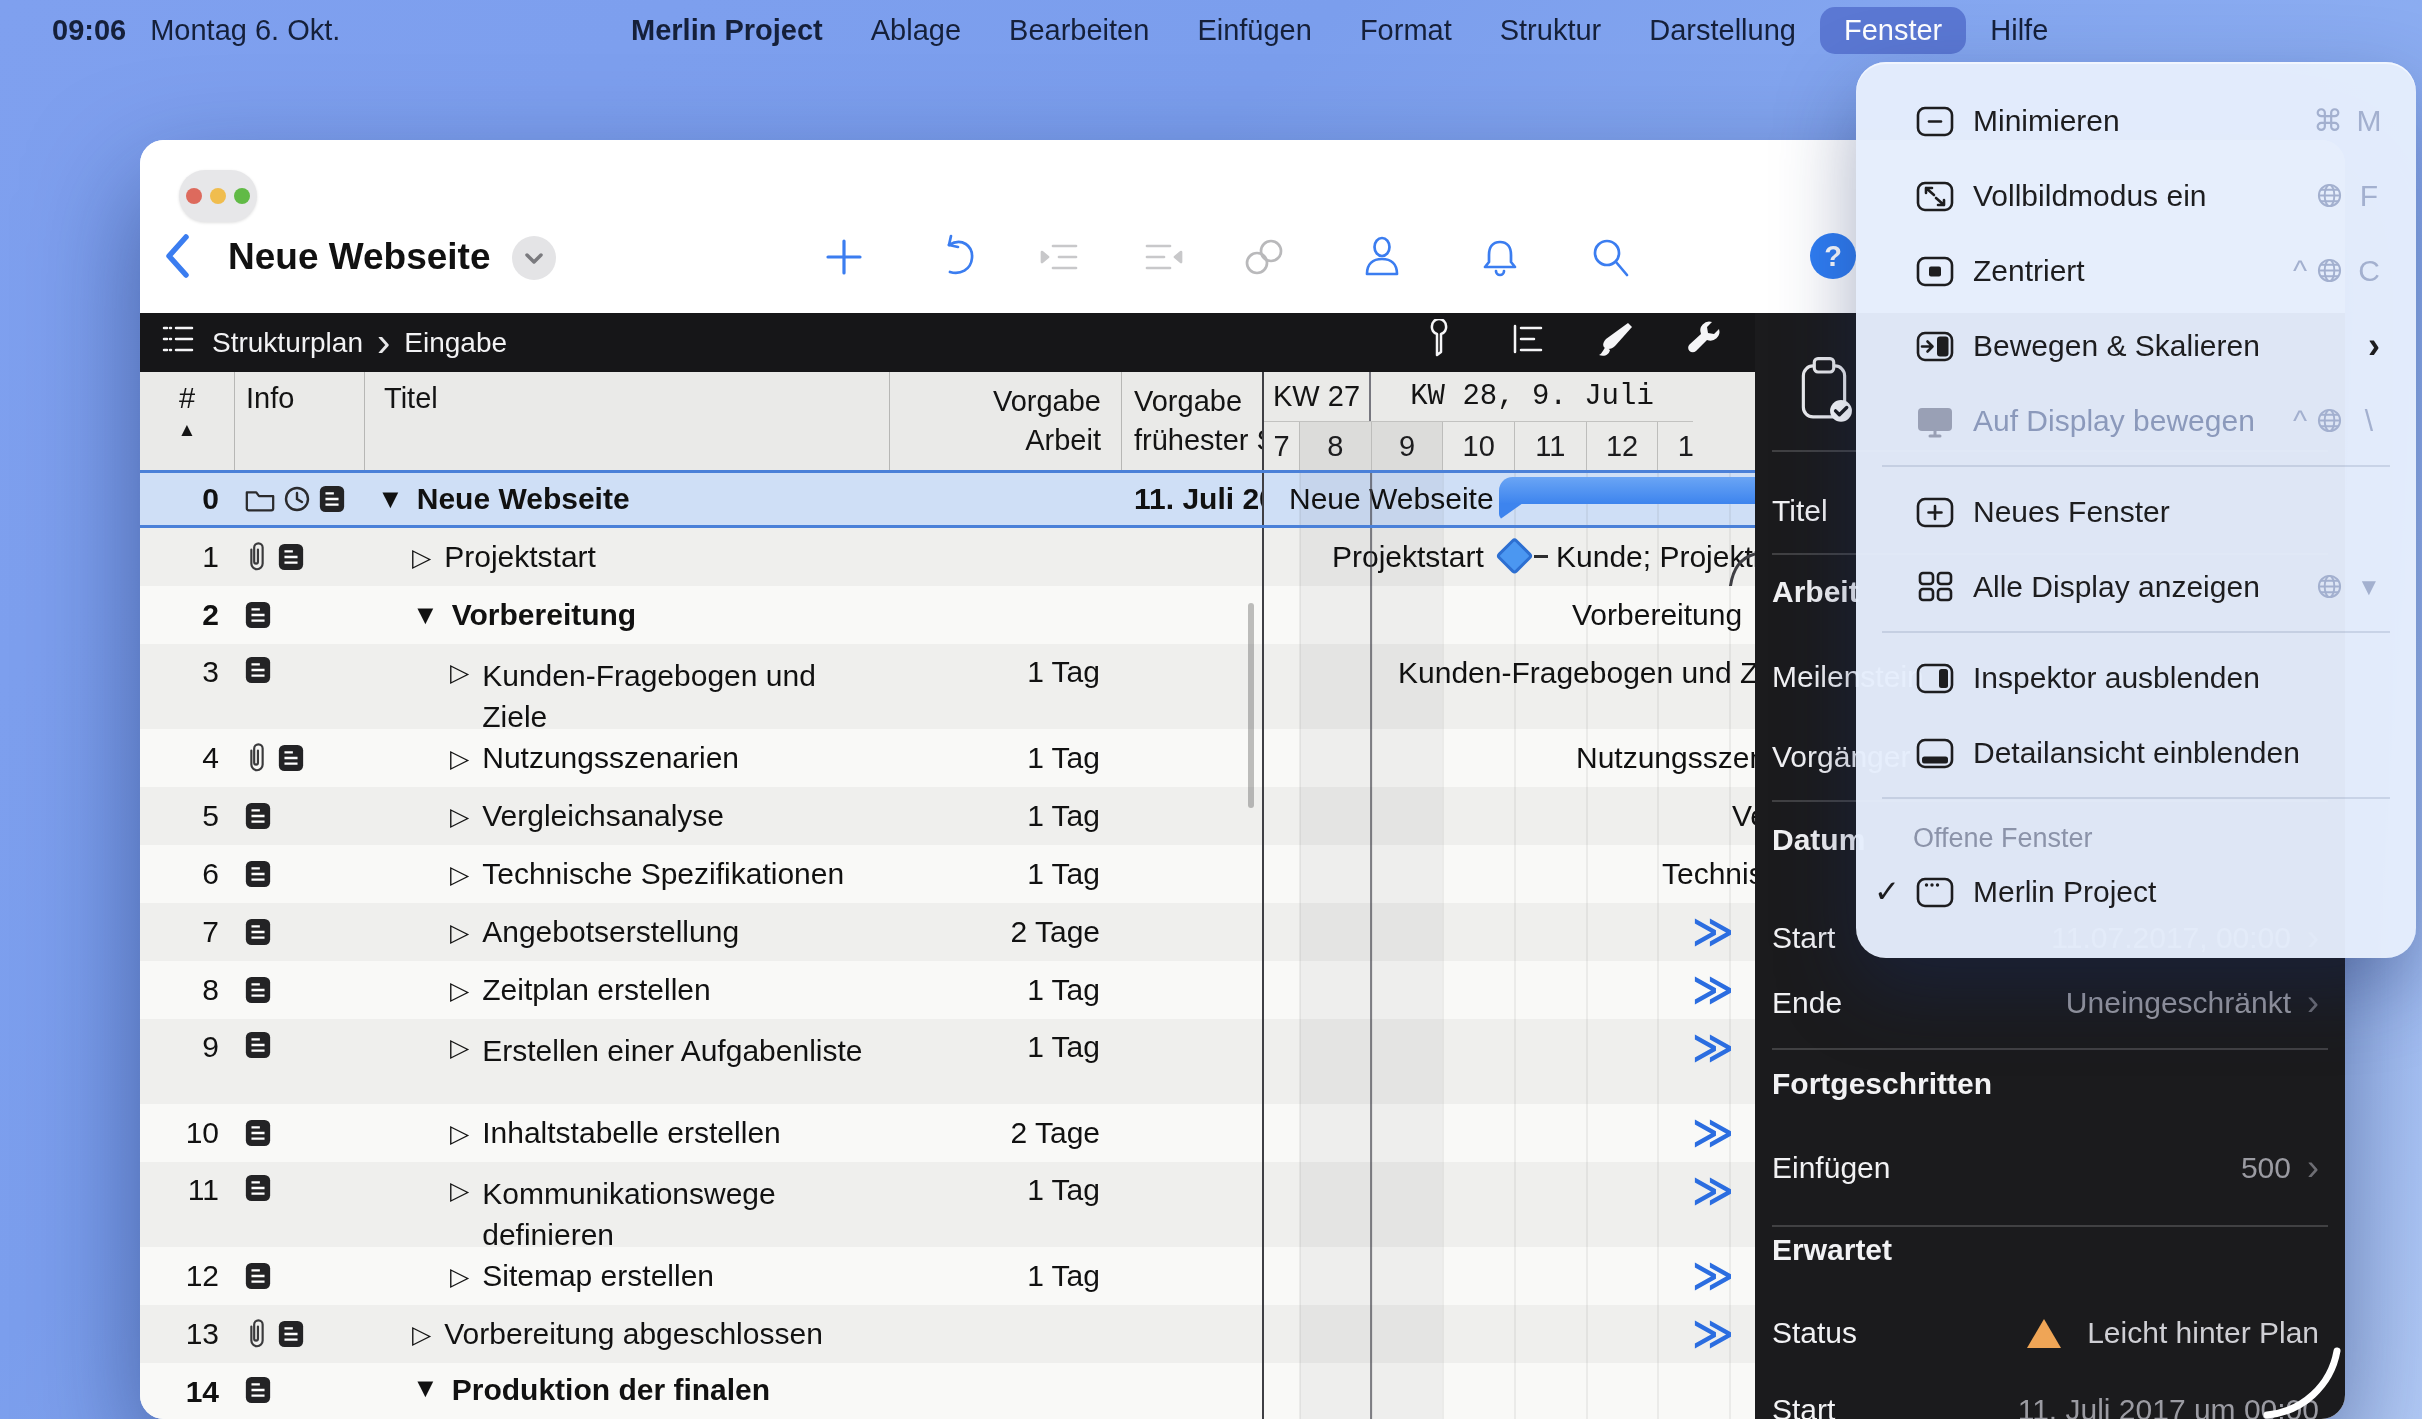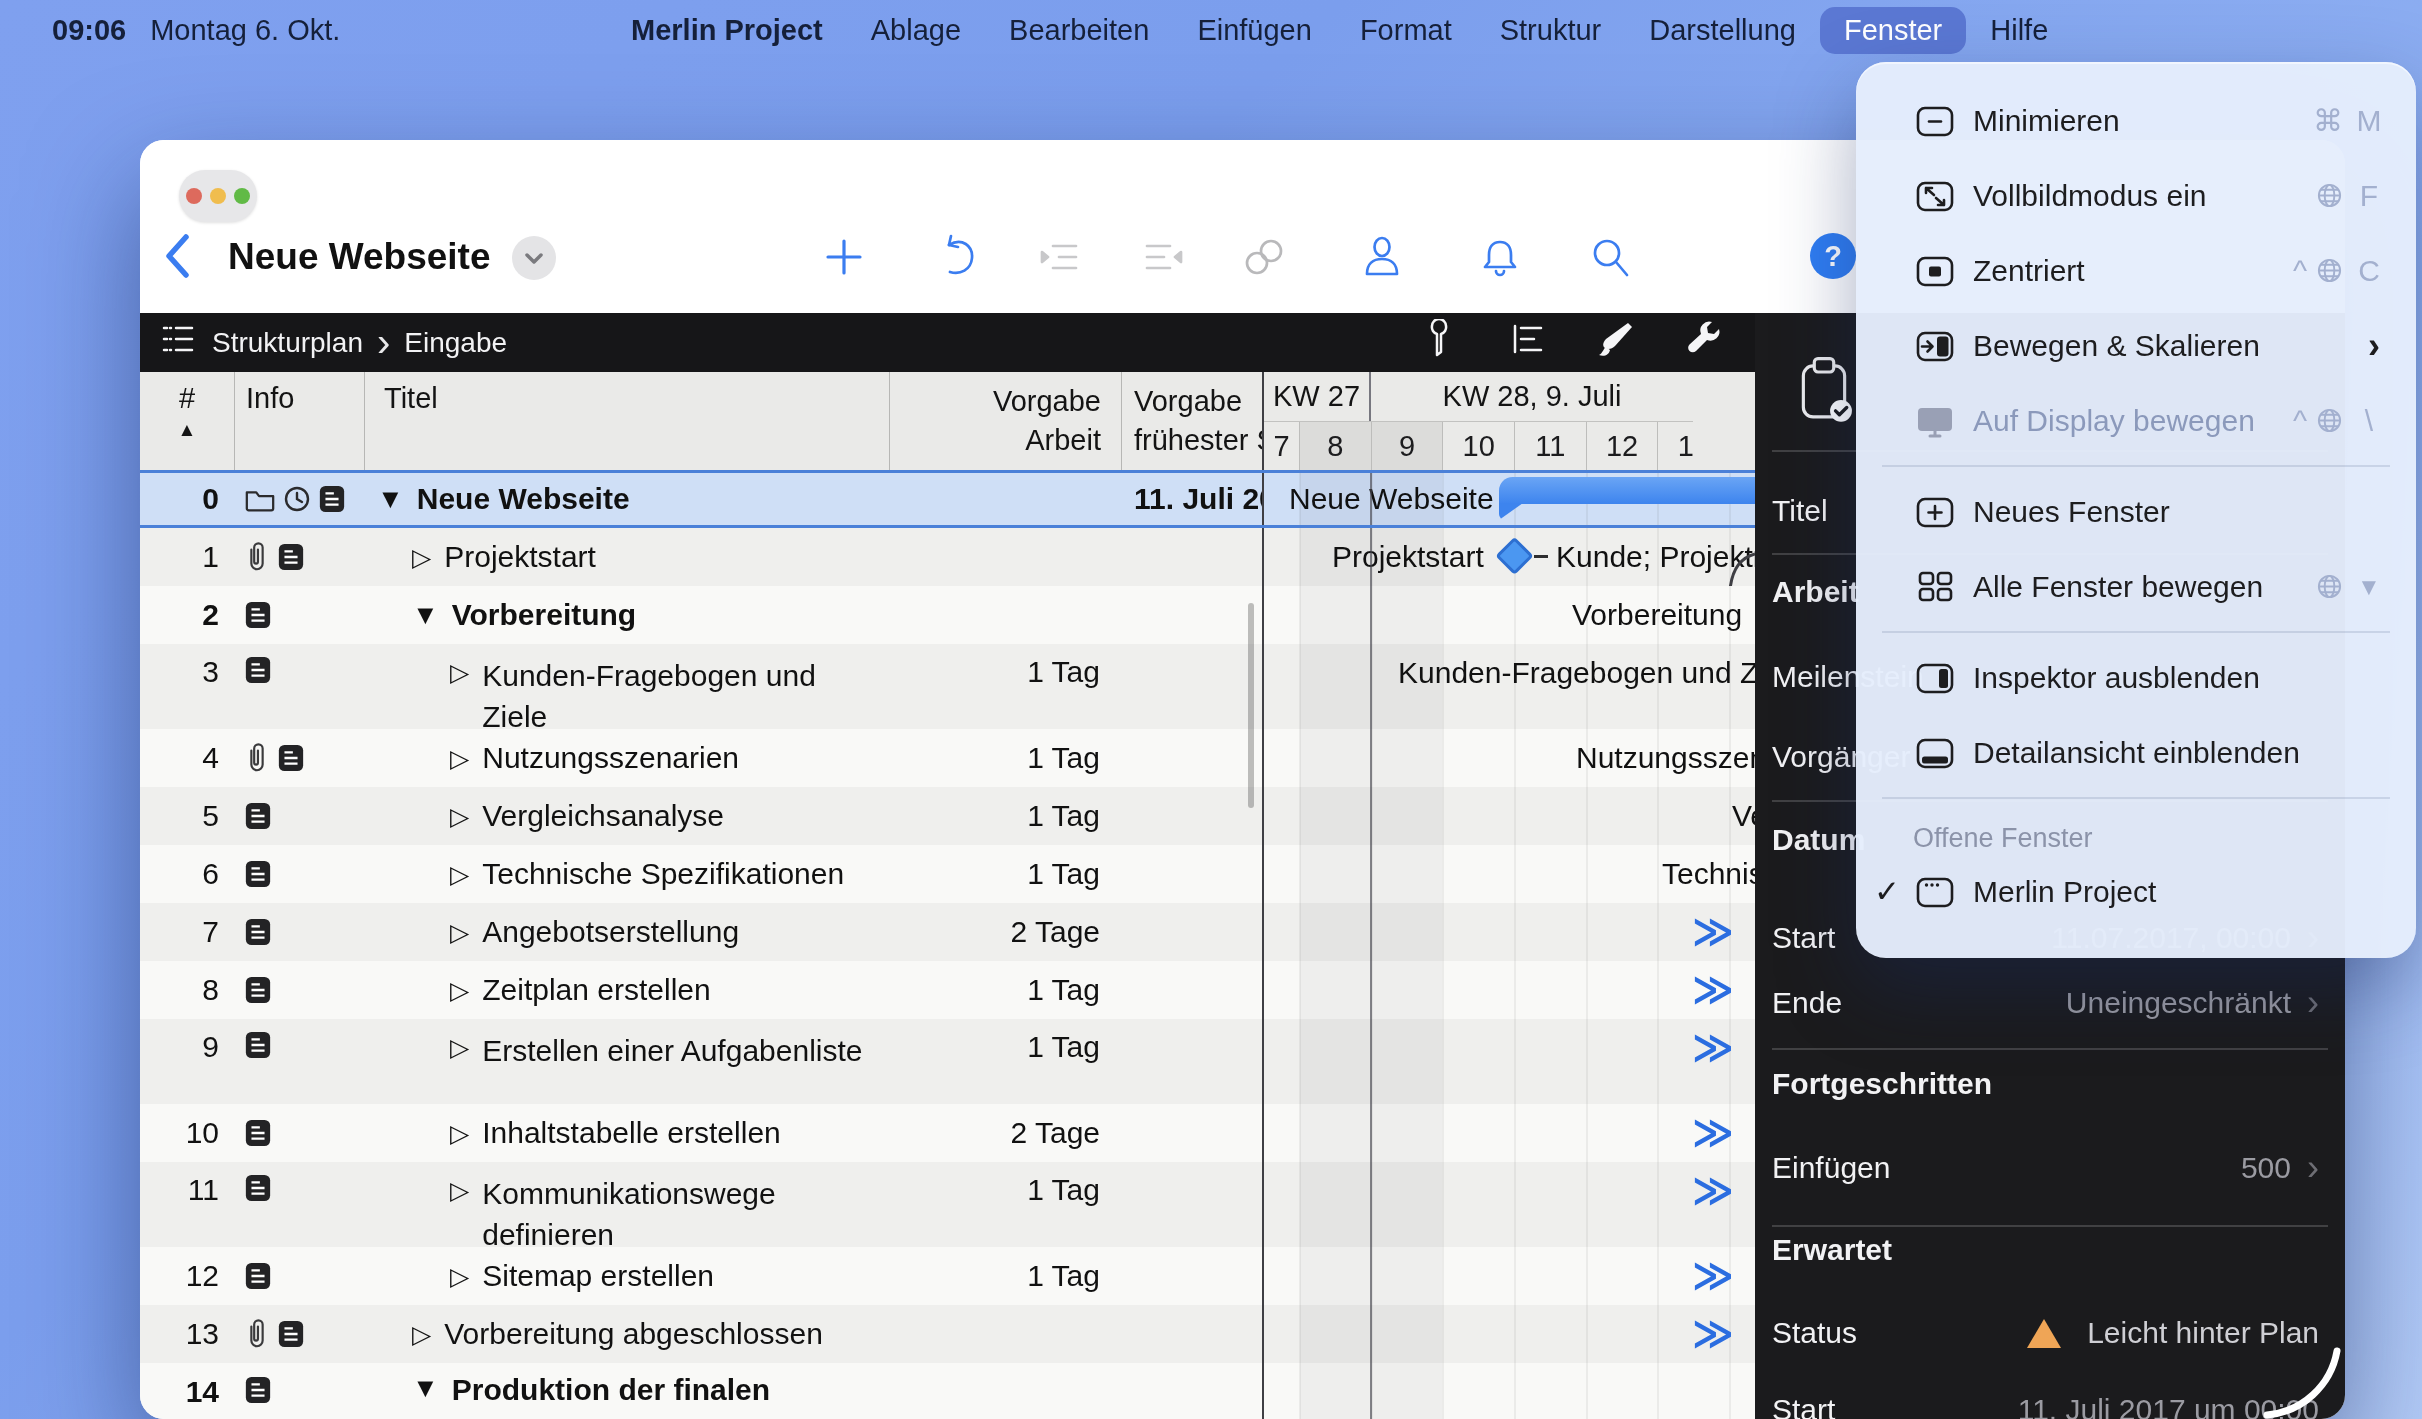--- a/index.html
+++ b/index.html
@@ -77,21 +77,21 @@
   .th { border-right:1px solid #b7b7b5; padding-top:10px; }
   .th-num { display:flex; flex-direction:column; align-items:center; }
   .th-num .sort { font-size:19px; margin-top:4px; }
   .th-info { padding-left:11px; }
   .th-title { padding-left:19px; }
   .th-work { text-align:right; padding-right:20px; line-height:1.35; }
   .th-early { padding-left:12px; line-height:1.35; overflow:hidden; white-space:nowrap; border-right:none; }
   .g-head { position:absolute; left:1122px; top:232px; width:431px; height:98px; background:#eaeae8; border-left:2px solid #3f3f44; overflow:hidden; }
   .g-kw { height:49px; display:flex; font-size:29px; color:#141414; }
   .g-kw .kw1 { width:107px; flex:none; display:flex; align-items:center; justify-content:center; border-right:2px solid #77777f; }
-  .g-kw .kw2 { flex:1; display:flex; align-items:center; justify-content:center; white-space:nowrap; }
+  .g-kw .kw2 { flex:1; display:flex; align-items:center; justify-content:center; white-space:nowrap;font-family:Liberation Mono, monospace; }
   .g-days { height:49px; display:flex; font-size:29px; color:#1c1c1e; border-top:1px solid #c2c2c0; }
   .g-day { flex:none; display:flex; align-items:center; justify-content:center; border-right:1px solid #bdbdbb; }
   .g-day.wk { background:#dcdcda; }
 
   .rows { position:absolute; left:0; top:330px; width:1615px; }
   .row { display:flex; overflow:hidden; font-size:30px; color:#111; }
   .row.odd { background:#efefed; }
   .row.even { background:#f9f9f7; }
   .row.selected { background:#cfdff6; border-top:3px solid #4a80d8; border-bottom:3px solid #4a80d8; }
   .row .cell { display:flex; align-items:center; }
@@ -830,21 +830,21 @@
 
   <div class="menu-item">
     <span class="mi-icon">
       <svg width="44" height="44" viewBox="0 0 44 44">
           <rect class="mi-ic-svg" x="7" y="8" width="13" height="11" rx="3"></rect>
           <rect class="mi-ic-svg" x="25" y="8" width="13" height="11" rx="3"></rect>
           <rect class="mi-ic-svg" x="7" y="24" width="13" height="11" rx="3"></rect>
           <rect class="mi-ic-svg" x="25" y="24" width="13" height="11" rx="3"></rect>
         </svg>
     </span>
-    <span class="mi-label">Alle Fenster bewegen</span>
+    <span class="mi-label">Alle Display anzeigen</span>
     <span class="mi-short">
       <svg width="27" height="27" viewBox="0 0 28 28">
           <circle cx="14" cy="14" r="11" stroke="#a3b0cf" stroke-width="2" fill="none"></circle>
           <ellipse cx="14" cy="14" rx="5" ry="11" stroke="#a3b0cf" stroke-width="2" fill="none"></ellipse>
           <path d="M3 14 H25 M5 8 H23 M5 20 H23" stroke="#a3b0cf" stroke-width="2" fill="none"></path>
         </svg>
       <span class="key" style="font-size:24px">▼</span>
     </span>
   </div>
 

